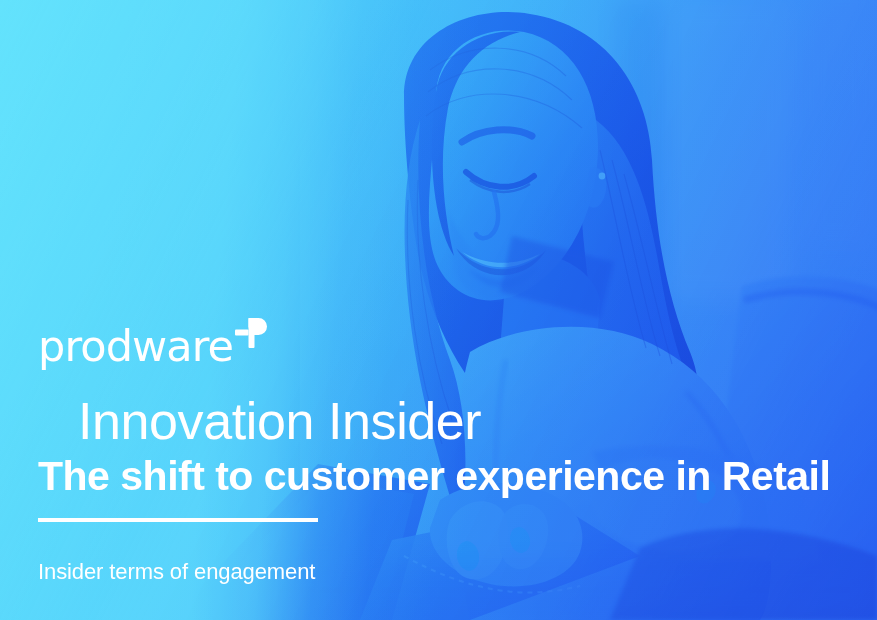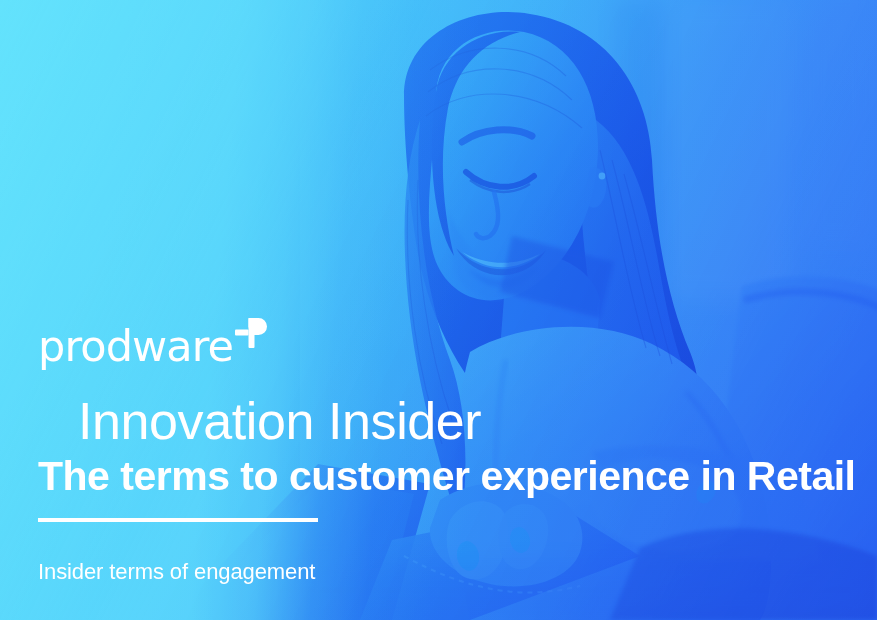--- a/index.html
+++ b/index.html
@@ -318,20 +318,20 @@
           <path d="M17.5 0 H27.5 A8.5 8.5 0 0 1 27.5 17 H23 V9.5 H17.5 Z" fill="#ffffff"></path>
           <rect x="17.5" y="0" width="6" height="30" rx="1" fill="#ffffff"></rect>
 
           <rect x="4" y="11.5" width="13.5" height="6" rx="1" fill="#ffffff"></rect>
         </svg>
       </span>
     </div>
 
     <div class="title-line1">Innovation Insider</div>
 
-    <div class="title-line2">The terms to customer experience in Retail</div>
+    <div class="title-line2">The shift to customer experience in Retail</div>
 
     <div class="rule"></div>
 
     <div class="tagline">Insider terms of engagement</div>
   </div>
 
 </div>
 
 </body></html>

